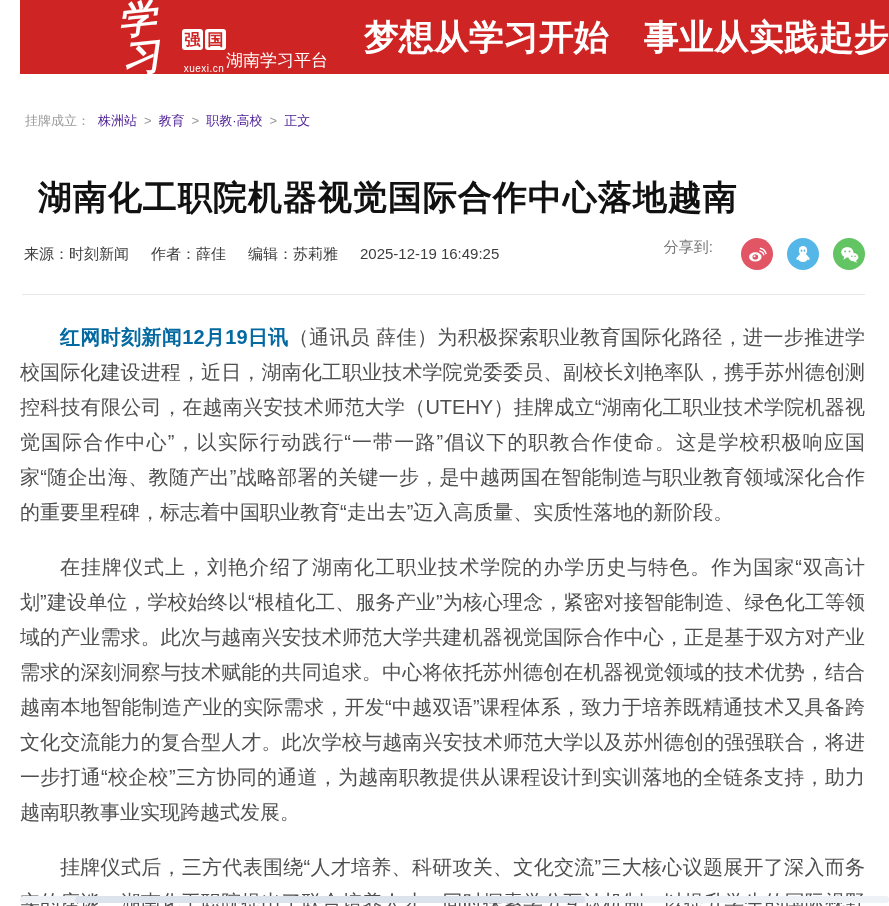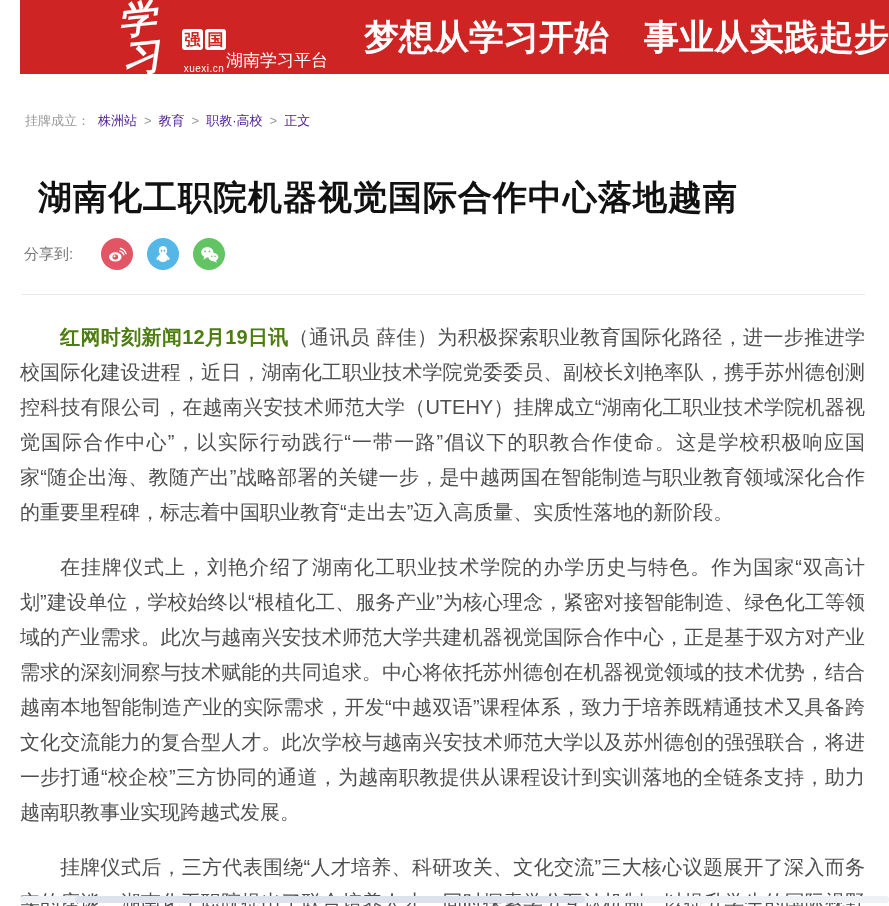--- a/index.html
+++ b/index.html
@@ -47,39 +47,39 @@
     font-size:34px;line-height:46px;font-weight:bold;color:#111;
     letter-spacing:1px;white-space:nowrap;
   }
   
   .meta-row{
     position:absolute;top:238px;left:24px;right:24px;height:32px;
     display:flex;align-items:center;justify-content:space-between;
   }
   .meta{font-size:15px;color:#3d3d3d;white-space:nowrap;}
   .meta span{margin-right:22px;}
-  .share{display:flex;align-items:center;}
+  .share{display:flex;align-items:flex-start;}
   .share-label{font-size:15px;color:#777;margin-right:14px;}
   .share-icon{
     width:32px;height:32px;border-radius:50%;margin-left:14px;
     display:flex;align-items:center;justify-content:center;cursor:pointer;
   }
   .share-icon svg{display:block;}
   
   .divider{
     position:absolute;top:294px;left:22px;right:24px;height:0;
     border:none;border-top:1px solid #e8e8e8;margin:0;
   }
   
   .article-body{
     position:absolute;top:320px;left:20px;right:24px;
     font-size:20px;line-height:35px;color:#4f4f4f;
   }
   .article-body p{margin:0 0 20px 0;text-indent:2em;text-align:justify;}
-  .article-body p .lead{font-weight:bold;color:#4d7c0f;}
+  .article-body p .lead{font-weight:bold;color:#0369a1;}
   
   .hscrollbar{
     position:absolute;left:20px;right:0;bottom:3px;height:7px;
     background:#eef1f5;border-radius:4px;
   }
   .hscrollbar .thumb{
     position:absolute;left:55px;top:0;height:7px;width:510px;
     background:#dce3ec;border-radius:4px;cursor:pointer;
   }
 </style>
@@ -101,20 +101,21 @@
   <div class="slogan">梦想从学习开始　事业从实践起步</div>
 </header>
 
 <nav class="breadcrumb">
   <span class="label">挂牌成立：</span><span id="crumb-items"><span class="crumb">株洲站</span><span class="sep">&gt;</span><span class="crumb">教育</span><span class="sep">&gt;</span><span class="crumb">职教·高校</span><span class="sep">&gt;</span><span class="crumb">正文</span></span>
 </nav>
 
 <h1 class="article-title">湖南化工职院机器视觉国际合作中心落地越南</h1>
 
 <div class="meta-row">
+  <div class="meta" id="meta-items"><span>来源：时刻新闻</span><span>作者：薛佳</span><span>编辑：苏莉雅</span><span>2025-12-19 16:49:25</span></div>
   <div class="share">
     <span class="share-label">分享到:</span>
     <span class="share-icon" style="background: rgb(226, 85, 101);">
       <svg width="20" height="20" viewBox="0 0 24 24">
         <ellipse cx="10" cy="15.5" rx="7.5" ry="5.5" fill="#fff"></ellipse>
         <ellipse cx="10" cy="15.5" rx="3.4" ry="3.2" fill="#e25565"></ellipse>
         <circle cx="9" cy="14.8" r="1.2" fill="#fff"></circle>
         <path d="M15.5 8.5 a6 6 0 0 1 4.6 4.3" stroke="#fff" stroke-width="1.7" fill="none" stroke-linecap="round"></path>
         <path d="M16.2 5.2 a9 9 0 0 1 6.6 6.3" stroke="#fff" stroke-width="1.7" fill="none" stroke-linecap="round"></path>
       </svg>

